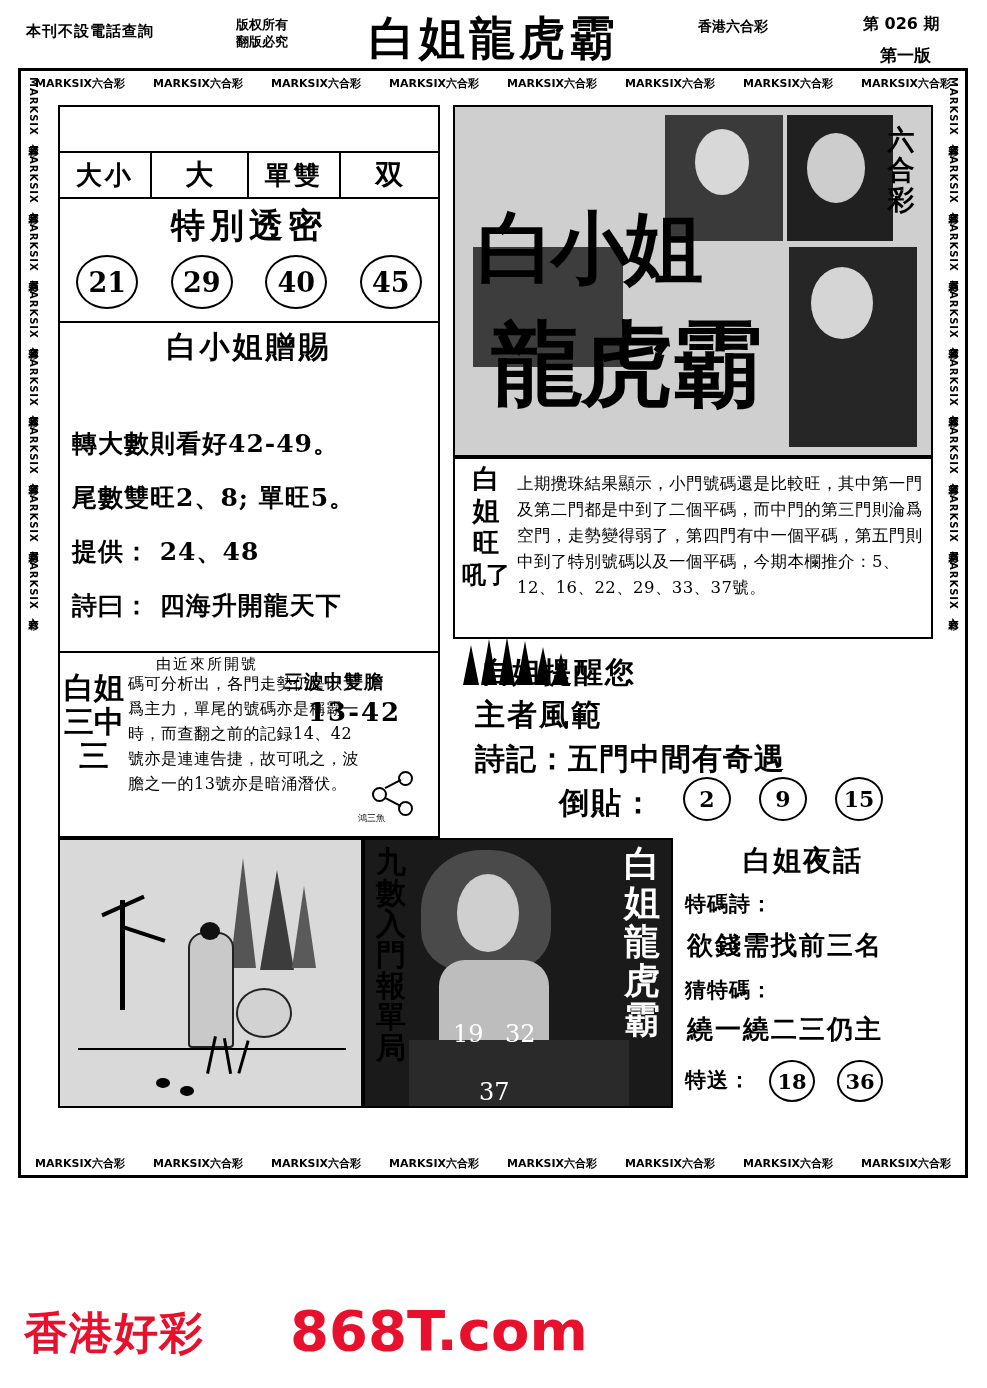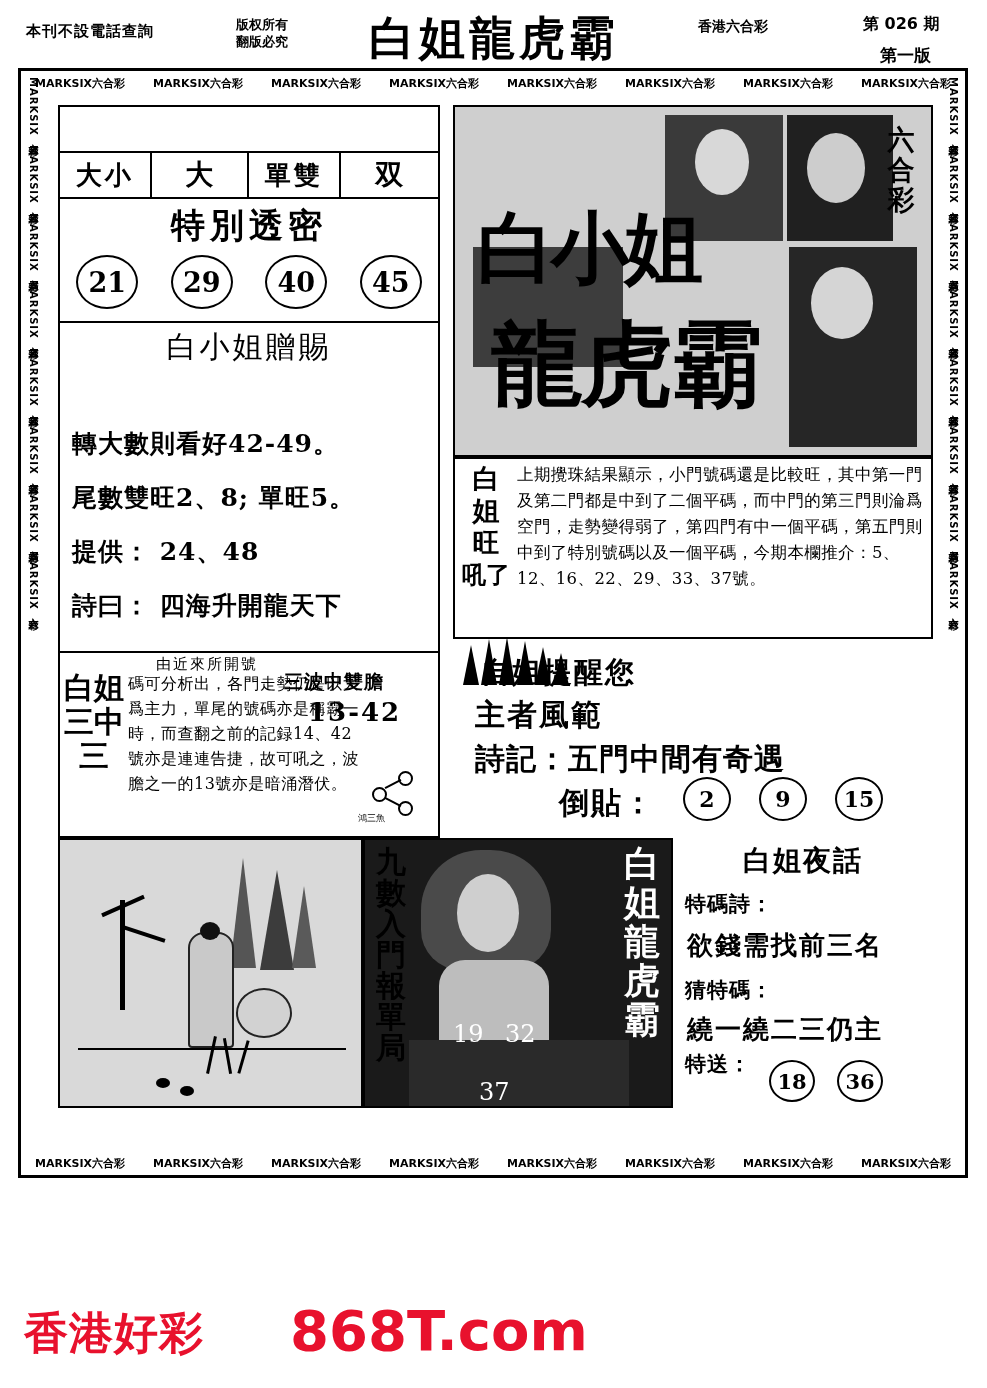--- a/index.html
+++ b/index.html
@@ -39,21 +39,21 @@
   .tema-cell.lbl{width:92px;font-size:26px;letter-spacing:3px;font-family:"DejaVu Serif","Liberation Serif",serif;}
   .tema-cell.val{width:98px;font-size:28px;font-family:"DejaVu Serif","Liberation Serif",serif;}
   .tema-cell.last{border-right:none;}
   .tema-rule2{position:absolute;left:0;top:90px;width:100%;height:2px;background:#000;}
   .tema-sub{position:absolute;left:0;top:96px;width:100%;text-align:center;font-size:34px;font-weight:bold;letter-spacing:5px;font-family:"DejaVu Serif","Liberation Serif",serif;}
   .ball-row{position:absolute;left:0;top:148px;width:100%;display:flex;justify-content:space-around;align-items:center;}
   .ball{width:58px;height:50px;border:2px solid #000;border-radius:50%;display:flex;align-items:center;justify-content:center;font-size:27px;font-weight:bold;font-family:"DejaVu Serif","Liberation Serif",serif;}
 
   
   .gift-box{left:37px;top:252px;width:382px;height:330px;border-top:none;}
-  .gift-title{position:absolute;left:0;top:4px;width:100%;text-align:center;font-size:30px;font-weight:normal;letter-spacing:3px;font-family:"DejaVu Serif","Liberation Serif",serif;}
+  .gift-title{position:absolute;left:0;top:4px;width:100%;text-align:center;font-size:30px;font-weight:bold;letter-spacing:3px;font-family:"DejaVu Serif","Liberation Serif",serif;}
   .gift-line{position:absolute;left:12px;font-size:25px;font-weight:bold;letter-spacing:1px;font-family:"DejaVu Serif","Liberation Serif",serif;white-space:nowrap;}
 
   
   .ana-box{left:37px;top:582px;width:382px;height:185px;border-top:none;}
   .ana-head{position:absolute;left:96px;top:2px;font-size:15px;letter-spacing:2px;font-family:"DejaVu Serif","Liberation Serif",serif;}
   .ana-side{position:absolute;left:4px;top:18px;width:60px;font-size:30px;font-weight:bold;line-height:34px;text-align:center;font-family:"DejaVu Serif","Liberation Serif",serif;}
   .ana-text{position:absolute;left:68px;top:18px;width:240px;font-size:16px;line-height:25px;font-family:"DejaVu Serif","Liberation Serif",serif;letter-spacing:0.5px;}
   .ana-wave{position:absolute;left:224px;top:16px;font-size:19px;font-weight:bold;font-family:"DejaVu Serif","Liberation Serif",serif;letter-spacing:1px;}
   .ana-nums{position:absolute;left:248px;top:44px;font-size:26px;font-weight:bold;font-family:"DejaVu Serif","Liberation Serif",serif;letter-spacing:2px;}
   .ana-mol{position:absolute;right:14px;bottom:15px;width:70px;height:50px;}
@@ -71,21 +71,21 @@
   
   .art-box{left:432px;top:34px;width:480px;height:352px;background:#ddd;overflow:hidden;}
   .art-title1{position:absolute;left:22px;top:90px;font-size:78px;font-weight:bold;color:#000;font-family:"DejaVu Serif","Liberation Serif",serif;letter-spacing:-4px;}
   .art-title2{position:absolute;left:36px;top:196px;font-size:92px;font-weight:bold;color:#000;font-family:"DejaVu Serif","Liberation Serif",serif;letter-spacing:-2px;}
   .art-right{position:absolute;right:10px;top:18px;width:40px;text-align:center;font-size:27px;font-weight:bold;line-height:30px;font-family:"DejaVu Serif","Liberation Serif",serif;}
 
   
   .res-box{left:432px;top:386px;width:480px;height:182px;}
   .res-side{position:absolute;left:6px;top:4px;width:50px;text-align:center;font-size:27px;font-weight:bold;line-height:32px;font-family:"DejaVu Serif","Liberation Serif",serif;}
   .res-side .shout{font-size:24px;}
-  .res-text{position:absolute;left:62px;top:3px;width:406px;font-size:16.5px;line-height:26px;font-family:"DejaVu Serif","Liberation Serif",serif;letter-spacing:0.4px;}
+  .res-text{position:absolute;left:62px;top:12px;width:406px;font-size:16.5px;line-height:26px;font-family:"DejaVu Serif","Liberation Serif",serif;letter-spacing:0.4px;}
 
   
   .remind{position:absolute;left:432px;top:576px;width:480px;height:190px;}
   .rm-t1{position:absolute;left:28px;top:6px;font-size:29px;font-weight:bold;font-family:"DejaVu Serif","Liberation Serif",serif;letter-spacing:2px;}
   .rm-t2{position:absolute;left:22px;top:48px;font-size:30px;font-weight:bold;font-family:"DejaVu Serif","Liberation Serif",serif;letter-spacing:2px;}
   .rm-t3{position:absolute;left:22px;top:92px;font-size:30px;font-weight:bold;font-family:"DejaVu Serif","Liberation Serif",serif;letter-spacing:1px;}
   .rm-t4{position:absolute;left:106px;top:136px;font-size:30px;font-weight:bold;font-family:Liberation Serif, serif;letter-spacing:2px;}
   .rm-balls{position:absolute;left:230px;top:130px;display:flex;gap:28px;}
   .rm-ball{width:44px;height:40px;border:2px solid #000;border-radius:50%;display:flex;align-items:center;justify-content:center;font-size:22px;font-weight:bold;font-family:"DejaVu Serif","Liberation Serif",serif;}
   .fan{position:absolute;left:432px;top:556px;width:130px;height:60px;}
@@ -293,21 +293,21 @@
         <div class="rm-ball">15</div>
       </div>
     </div>
 
     <div class="box night">
       <div class="nt-title">白姐夜話</div>
       <div class="nt-l" style="top:52px">特碼詩：</div>
       <div class="nt-big" style="top:90px">欲錢需找前三名</div>
       <div class="nt-l" style="top:138px">猜特碼：</div>
       <div class="nt-big" style="top:174px">繞一繞二三仍主</div>
-      <div class="nt-l" style="top:212px">特送：</div>
+      <div class="nt-l" style="top:228px">特送：</div>
       <div class="nt-balls">
         <div class="nt-ball">18</div>
         <div class="nt-ball">36</div>
       </div>
     </div>
 
   </div>
 
   <div class="footer">
     <div class="f1">香港好彩</div>

